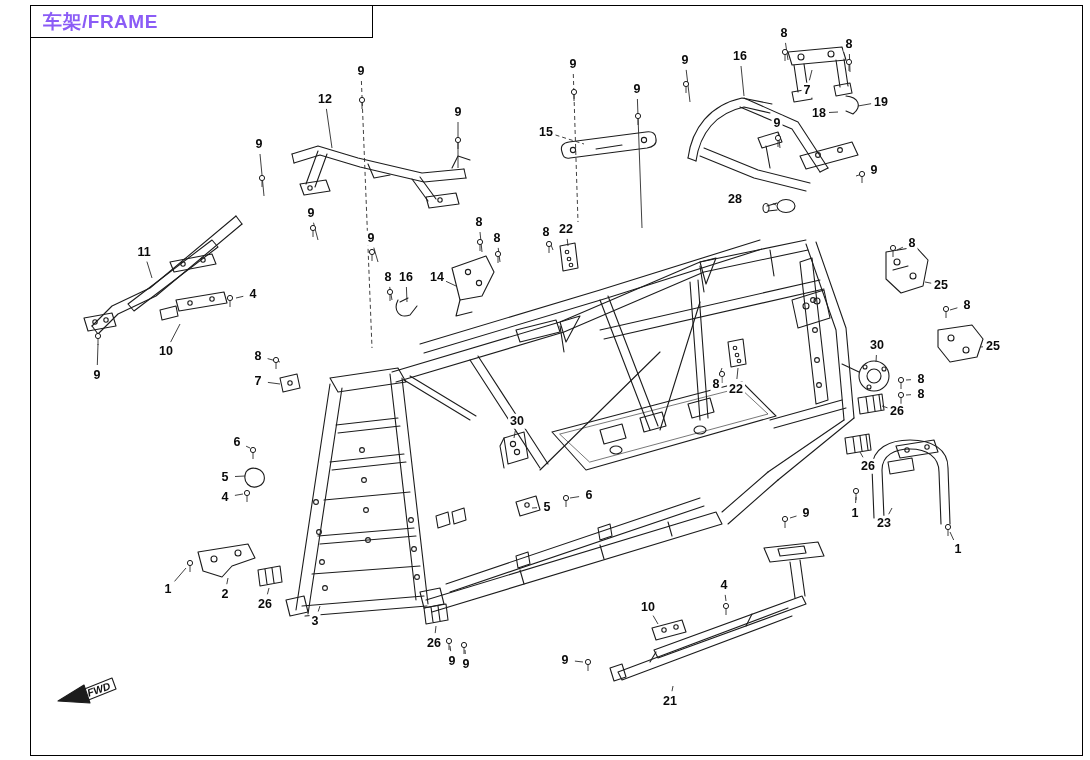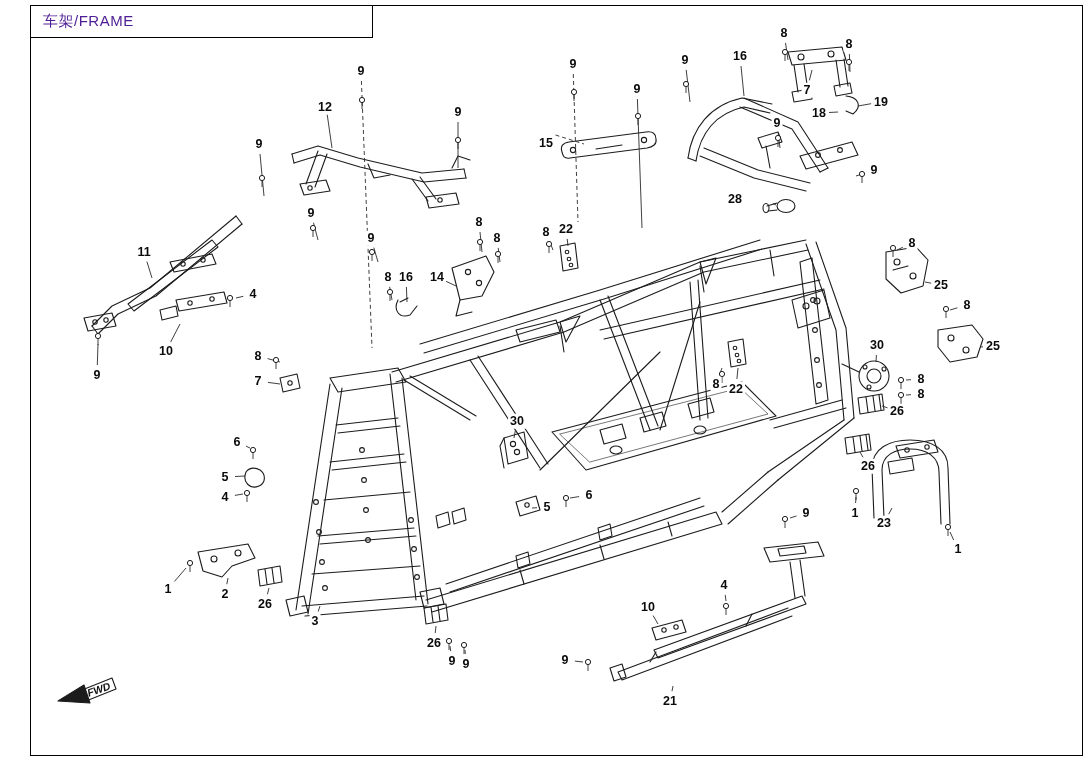--- a/index.html
+++ b/index.html
@@ -12,21 +12,21 @@
   .page { position: relative; width: 1090px; height: 760px; background: #fff; overflow: hidden; }
   .outer-border {
     position: absolute; left: 30px; top: 5px; width: 1053px; height: 751px;
     border: 1.6px solid #000; background: transparent;
   }
   .title-box {
     position: absolute; left: 30px; top: 5px; width: 343px; height: 33px;
     border: 1.6px solid #000; background: #fff;
     display: flex; align-items: center; padding-left: 12px; z-index: 5;
   }
-  .title-box span { font-size: 15px; font-weight: normal; color: #4c1d95; letter-spacing: 0.5px; }
+  .title-box span { font-size: 19px; font-weight: bold; color: #8b5cf6; letter-spacing: 0.5px; }
   svg.layer { position: absolute; left: 0; top: 0; }
   .drawing path, .drawing line, .drawing circle, .drawing ellipse, .drawing rect {
     fill: none; stroke: #1c1c1c; stroke-width: 1.1;
     stroke-linecap: round; stroke-linejoin: round;
   }
   .drawing .thin { stroke-width: 0.6; }
   .drawing .fill { fill: #1c1c1c; stroke: #1c1c1c; }
   .drawing text {
     fill: #111; stroke: none; font-weight: bold; font-style: italic;
     font-size: 10.5px; font-family: "Liberation Sans", sans-serif; text-anchor: middle;
@@ -411,38 +411,38 @@
       <line x1="725.2" y1="594.9" x2="726" y2="601"></line>
       <circle cx="726" cy="606" r="2.6"></circle>
       <line x1="726" y1="608.6" x2="726" y2="615"></line>
       <line x1="574.9" y1="661.1" x2="583" y2="662"></line>
       <circle cx="588" cy="662" r="2.6"></circle>
       <line x1="588" y1="664.6" x2="588" y2="671"></line>
       <line x1="672.0" y1="691.2" x2="673" y2="686"></line>
     </svg>
 
   <div id="callout-layer">
-      <div class="callout" style="left: 325px; top: 107px; text-align: right;">12</div>
+      <div class="callout" style="left: 325px; top: 99px; text-align: right;">12</div>
       <div class="callout" style="left: 361px; top: 71px;">9</div>
       <div class="callout" style="left: 259px; top: 144px;">9</div>
       <div class="callout" style="left: 458px; top: 112px;">9</div>
       <div class="callout" style="left: 311px; top: 213px;">9</div>
       <div class="callout" style="left: 371px; top: 238px;">9</div>
       <div class="callout" style="left: 144px; top: 252px;">11</div>
       <div class="callout" style="left: 253px; top: 294px;">4</div>
       <div class="callout" style="left: 166px; top: 351px;">10</div>
       <div class="callout" style="left: 97px; top: 375px;">9</div>
       <div class="callout" style="left: 388px; top: 277px;">8</div>
       <div class="callout" style="left: 406px; top: 277px;">16</div>
       <div class="callout" style="left: 437px; top: 277px;">14</div>
       <div class="callout" style="left: 479px; top: 222px;">8</div>
       <div class="callout" style="left: 497px; top: 238px;">8</div>
       <div class="callout" style="left: 546px; top: 232px;">8</div>
       <div class="callout" style="left: 566px; top: 229px;">22</div>
-      <div class="callout" style="left: 546px; top: 132px; margin-top: 11px;">15</div>
+      <div class="callout" style="left: 546px; top: 132px;">15</div>
       <div class="callout" style="left: 573px; top: 64px;">9</div>
       <div class="callout" style="left: 637px; top: 89px;">9</div>
       <div class="callout" style="left: 685px; top: 60px;">9</div>
       <div class="callout" style="left: 740px; top: 56px;">16</div>
       <div class="callout" style="left: 784px; top: 33px;">8</div>
       <div class="callout" style="left: 807px; top: 90px;">7</div>
       <div class="callout" style="left: 849px; top: 44px;">8</div>
       <div class="callout" style="left: 819px; top: 113px; text-align: center;">18</div>
       <div class="callout" style="left: 881px; top: 102px;">19</div>
       <div class="callout" style="left: 777px; top: 123px;">9</div>

